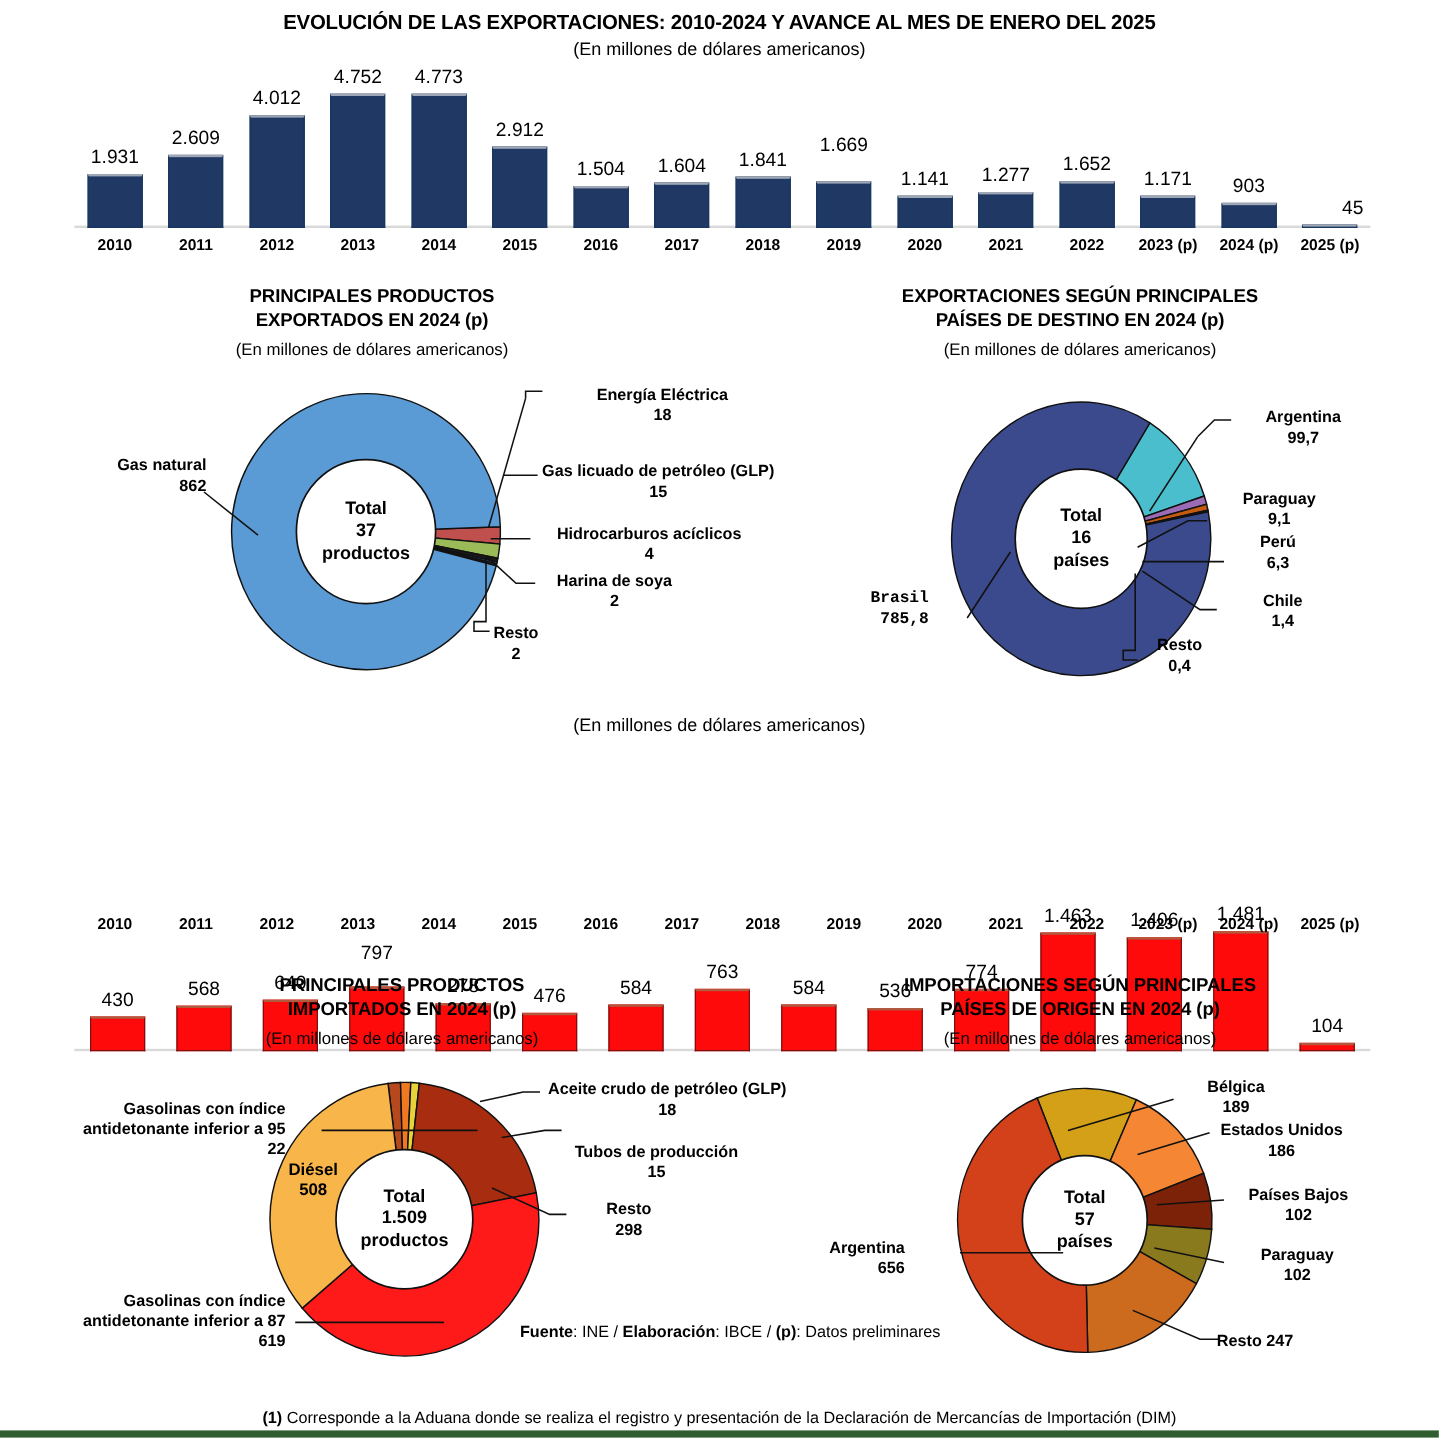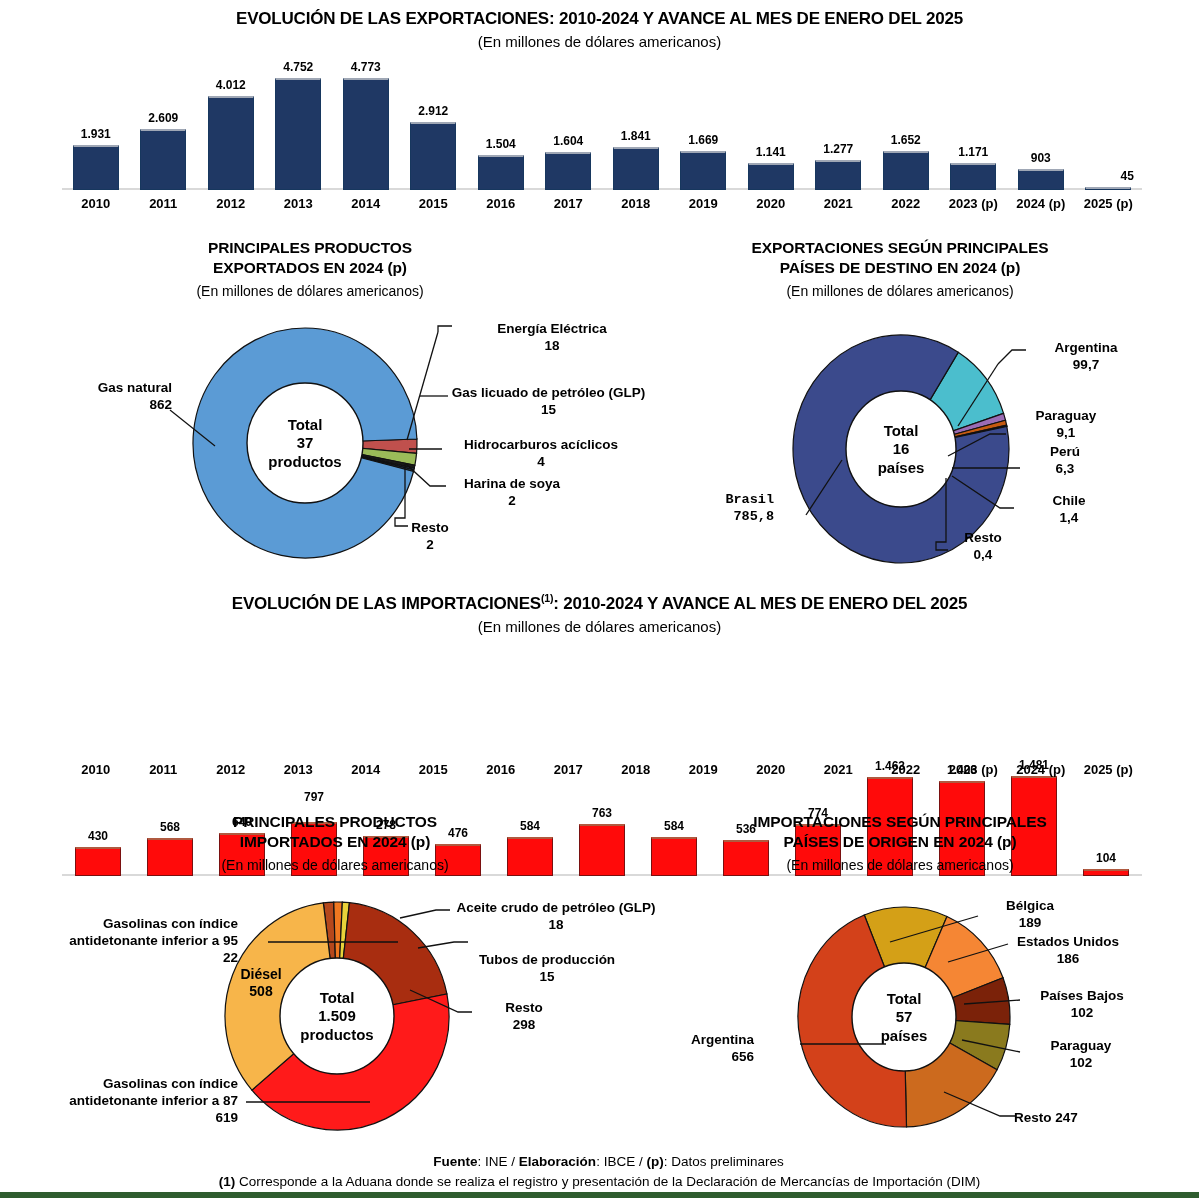--- a/index.html
+++ b/index.html
@@ -10,21 +10,21 @@
   .chart-title{text-align:center;font-weight:bold;font-size:17px;letter-spacing:-0.2px;line-height:1.25;}
   .chart-sub{text-align:center;font-size:15px;line-height:1.25;}
   .sec-title{text-align:center;font-weight:bold;font-size:15.5px;line-height:1.3;letter-spacing:-0.1px;}
   .sec-sub{text-align:center;font-size:14px;line-height:1.3;}
   sup{font-size:.62em;vertical-align:super;}
   
   .barchart{position:relative;}
   .baseline{position:absolute;left:0;right:0;height:2px;background:#d9d9d9;}
   .bars{position:absolute;left:0;right:0;top:0;bottom:0;display:flex;align-items:flex-end;}
   .barcol{flex:1 1 0;display:flex;flex-direction:column;align-items:center;justify-content:flex-end;height:100%;position:relative;}
-  .barval{position:absolute;font-weight:bold;font-size:12px;white-space:nowrap;}
+  .barval{position:absolute;font-weight:normal;font-size:16px;white-space:nowrap;}
   .bar{width:46px;box-sizing:border-box;}
   .bar.exp{background:#1F3864;border:1px solid #17375E;border-top:2px solid #9fa7b5;}
   .bar.imp{background:#FF0A0A;border:1px solid #7a1010;border-top:2px solid #b05a40;}
   .xaxis{position:absolute;left:0;right:0;display:flex;}
   .xlabel{flex:1 1 0;text-align:center;font-weight:bold;font-size:13px;}
   
   .donut{position:absolute;}
   .donut svg{display:block;overflow:visible;}
   .center-lbl{position:absolute;text-align:center;font-weight:bold;font-size:15px;line-height:1.22;
               left:50%;top:50%;transform:translate(-50%,-50%);white-space:pre;}
@@ -80,21 +80,21 @@
       </div>
       <div class="barcol">
         <div class="barval" style="bottom: 42px;">1.604</div>
         <div class="bar exp" style="height: 38px;"></div>
       </div>
       <div class="barcol">
         <div class="barval" style="bottom: 47px;">1.841</div>
         <div class="bar exp" style="height: 43px;"></div>
       </div>
       <div class="barcol">
-        <div class="barval" style="bottom: 43px;">1.669</div>
+        <div class="barval" style="bottom: 59px;">1.669</div>
         <div class="bar exp" style="height: 39px;"></div>
       </div>
       <div class="barcol">
         <div class="barval" style="bottom: 31px;">1.141</div>
         <div class="bar exp" style="height: 27px;"></div>
       </div>
       <div class="barcol">
         <div class="barval" style="bottom: 34px;">1.277</div>
         <div class="bar exp" style="height: 30px;"></div>
       </div>
@@ -217,23 +217,20 @@
 <div class="callout r" style="left:1006px;top:408px;width:120px;text-align:center;">Paraguay
 9,1</div>
 <div class="callout r" style="left:1020px;top:444px;width:90px;text-align:center;">Perú
 6,3</div>
 <div class="callout r" style="left:1024px;top:493px;width:90px;text-align:center;">Chile
 1,4</div>
 <div class="callout r" style="left:948px;top:530px;width:70px;text-align:center;">Resto
 0,4</div>
 
 <div class="abs" style="left:0;top:592px;width:1199px;">
-  <div class="chart-title">
-    <span>EVOLUCIÓN DE LAS IMPORTACIONES</span><sup>(1)</sup><span>: 2010-2024 Y AVANCE AL MES DE ENERO DEL 2025</span>
-  </div>
   <div class="chart-sub" style="margin-top:4px;">(En millones de dólares americanos)</div>
 </div>
 
 <div class="barchart abs" id="imp-bars" style="left:62px;top:650px;width:1080px;height:106px;">
   <div class="baseline" style="bottom:0;"></div>
   <div class="bars">
       <div class="barcol">
         <div class="barval" style="bottom: 33px;">430</div>
         <div class="bar imp" style="height: 29px;"></div>
       </div>
@@ -393,20 +390,20 @@
 <div class="callout r" style="left:980px;top:898px;width:100px;text-align:center;">Bélgica
 189</div>
 <div class="callout r" style="left:1004px;top:934px;width:128px;text-align:center;">Estados Unidos
 186</div>
 <div class="callout r" style="left:1022px;top:988px;width:120px;text-align:center;">Países Bajos
 102</div>
 <div class="callout r" style="left:1026px;top:1038px;width:110px;text-align:center;">Paraguay
 102</div>
 <div class="callout r" style="left:1014px;top:1110px;width:104px;text-align:left;">Resto 247</div>
 
-<div class="footer" style="top:1152px;padding-left:18px;">
+<div class="footer" style="top:1100px;padding-left:18px;">
   <b>Fuente</b><span>: INE / </span><b>Elaboración</b><span>: IBCE / </span><b>(p)</b><span>: Datos preliminares</span>
 </div>
 <div class="footer" style="top:1172px;">
   <b>(1)</b><span> Corresponde a la Aduana donde se realiza el registro y presentación de la Declaración de Mercancías de Importación (DIM)</span>
 </div>
 <div class="greenbar2"></div>
 <div class="greenbar"></div>
 
 </body></html>

